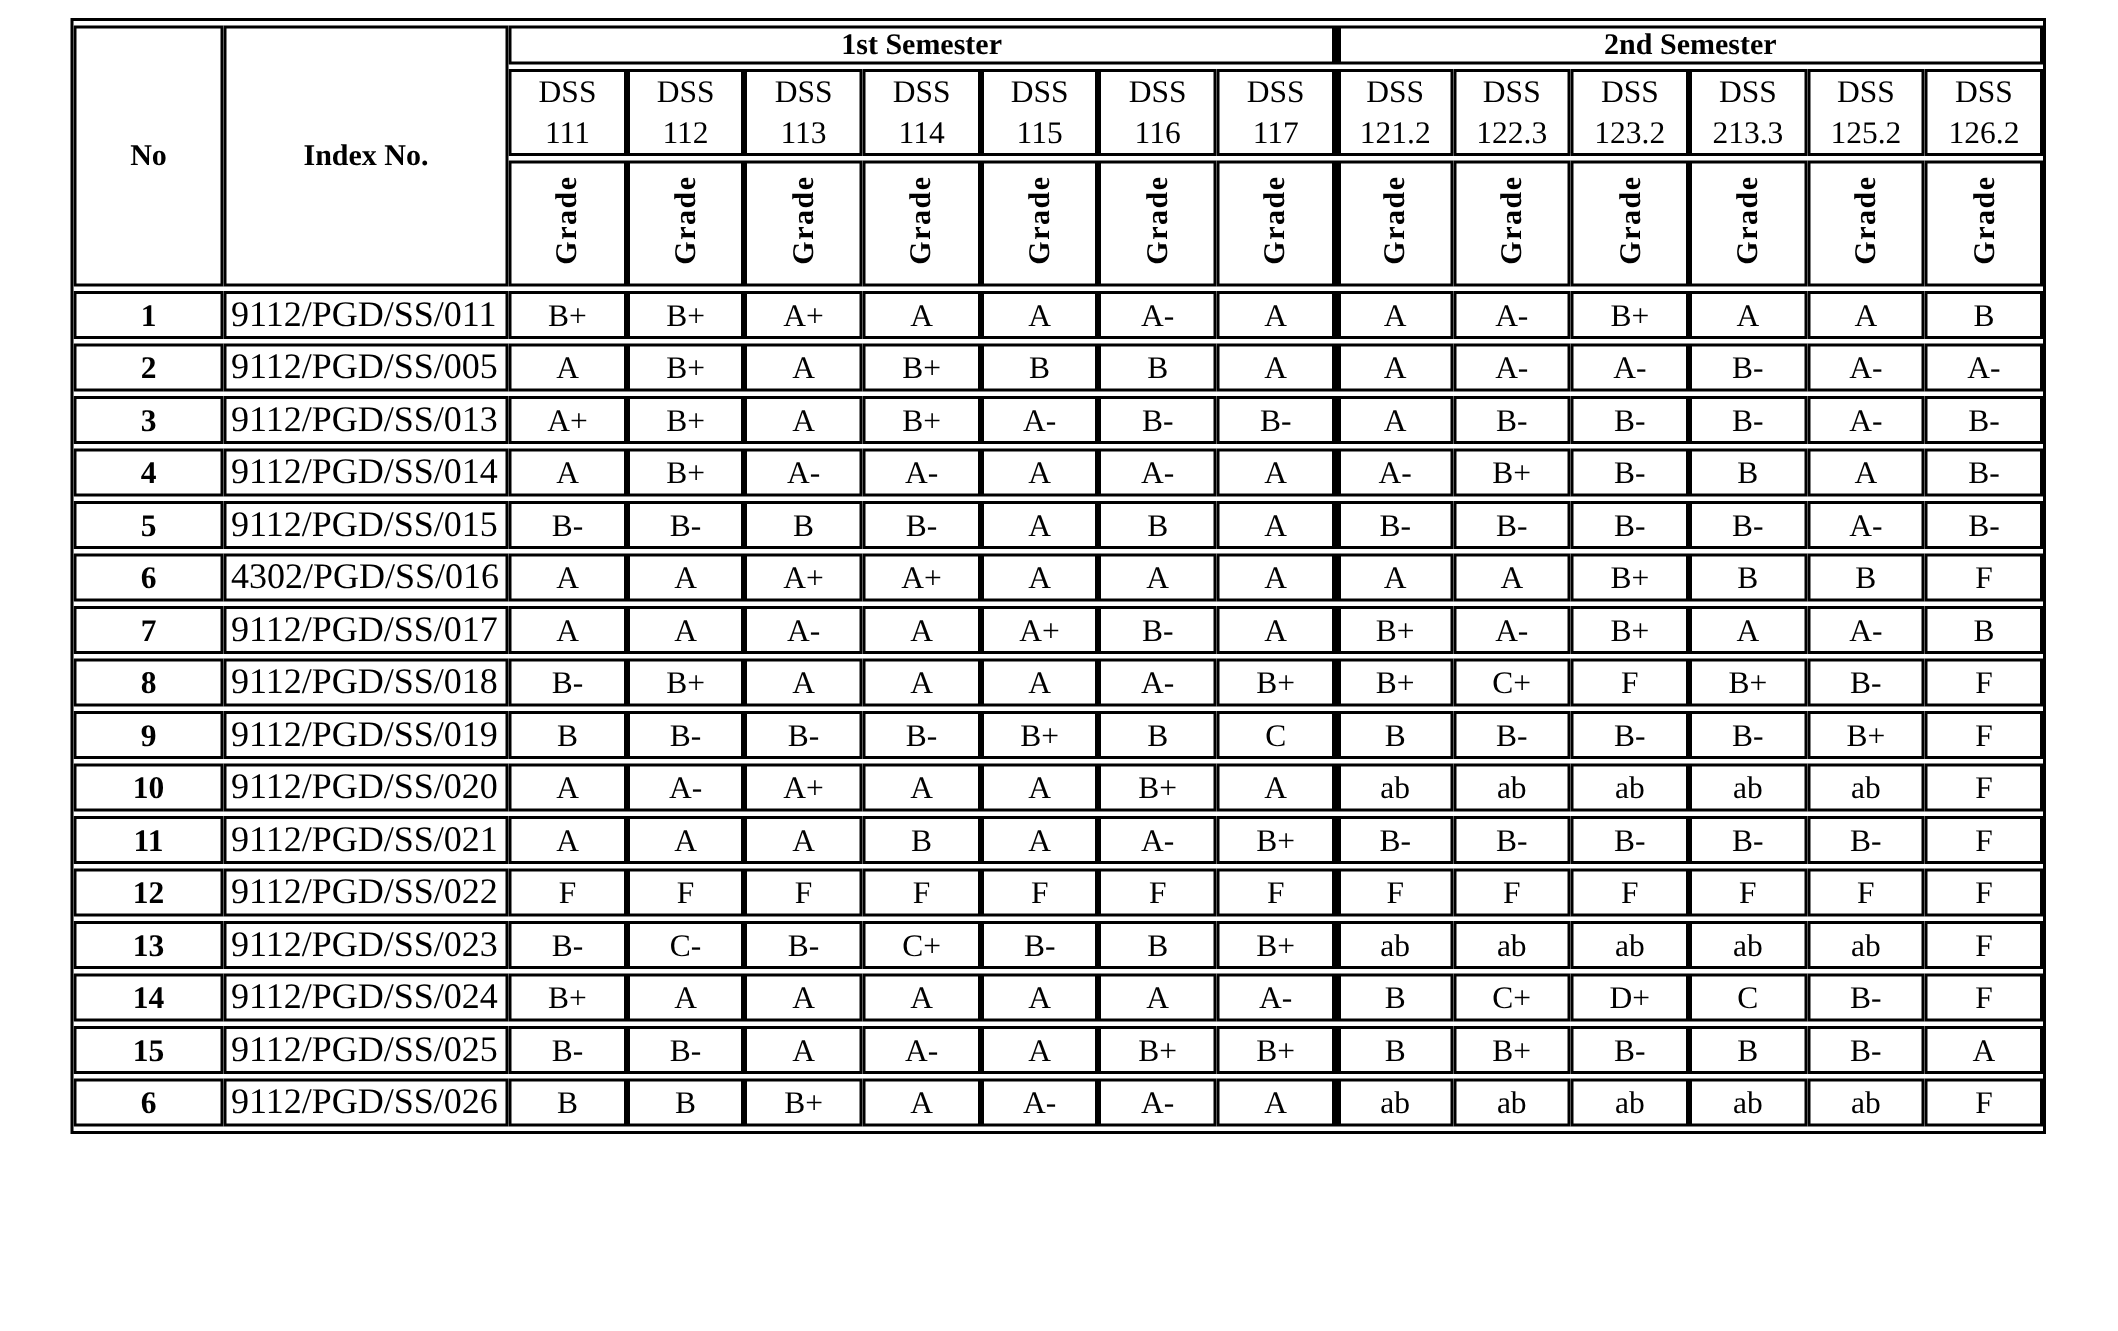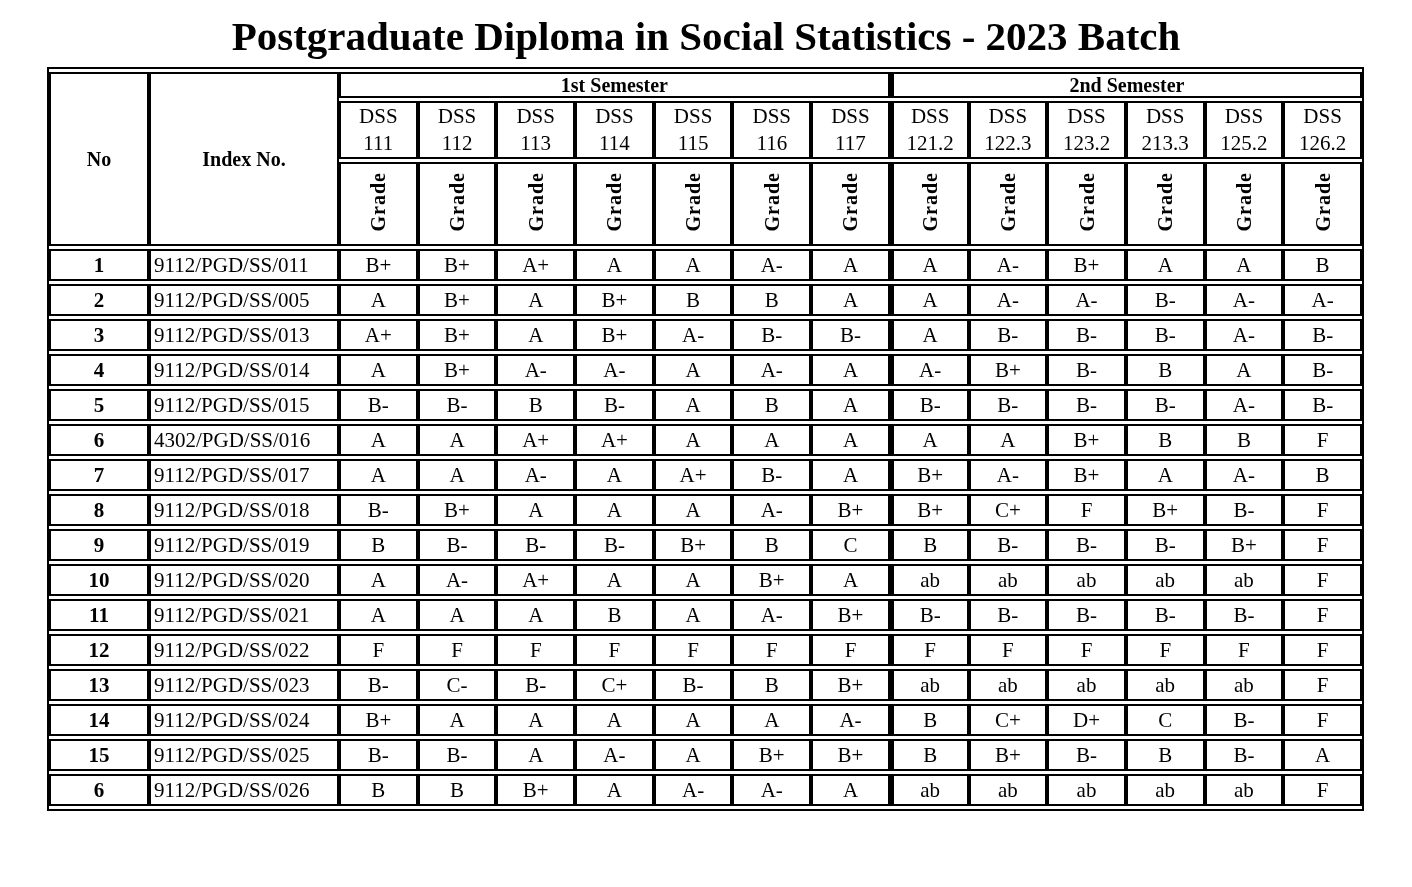--- a/index.html
+++ b/index.html
@@ -68,29 +68,28 @@
   }
   tbody td {
     height: 32px;
     font-size: 21px;
     line-height: 1;
   }
   td.no { font-weight: bold; }
   td.index {
     text-align: left;
     padding-left: 3px;
-    font-size: 21px;
+    font-size: 24px;
   }
   .sem2-start { border-left-width: 4px; }
 </style>
 </head>
 <body>
 
 <div class="page">
-  <h1 class="title">Postgraduate Diploma in Social Statistics - 2023 Batch</h1>
 
   <table class="results">
     <colgroup>
       <col class="col-no">
       <col class="col-index">
     </colgroup>
     <thead>
       <tr>
         <th rowspan="3" class="corner">No</th>
         <th rowspan="3" class="corner">Index No.</th>

